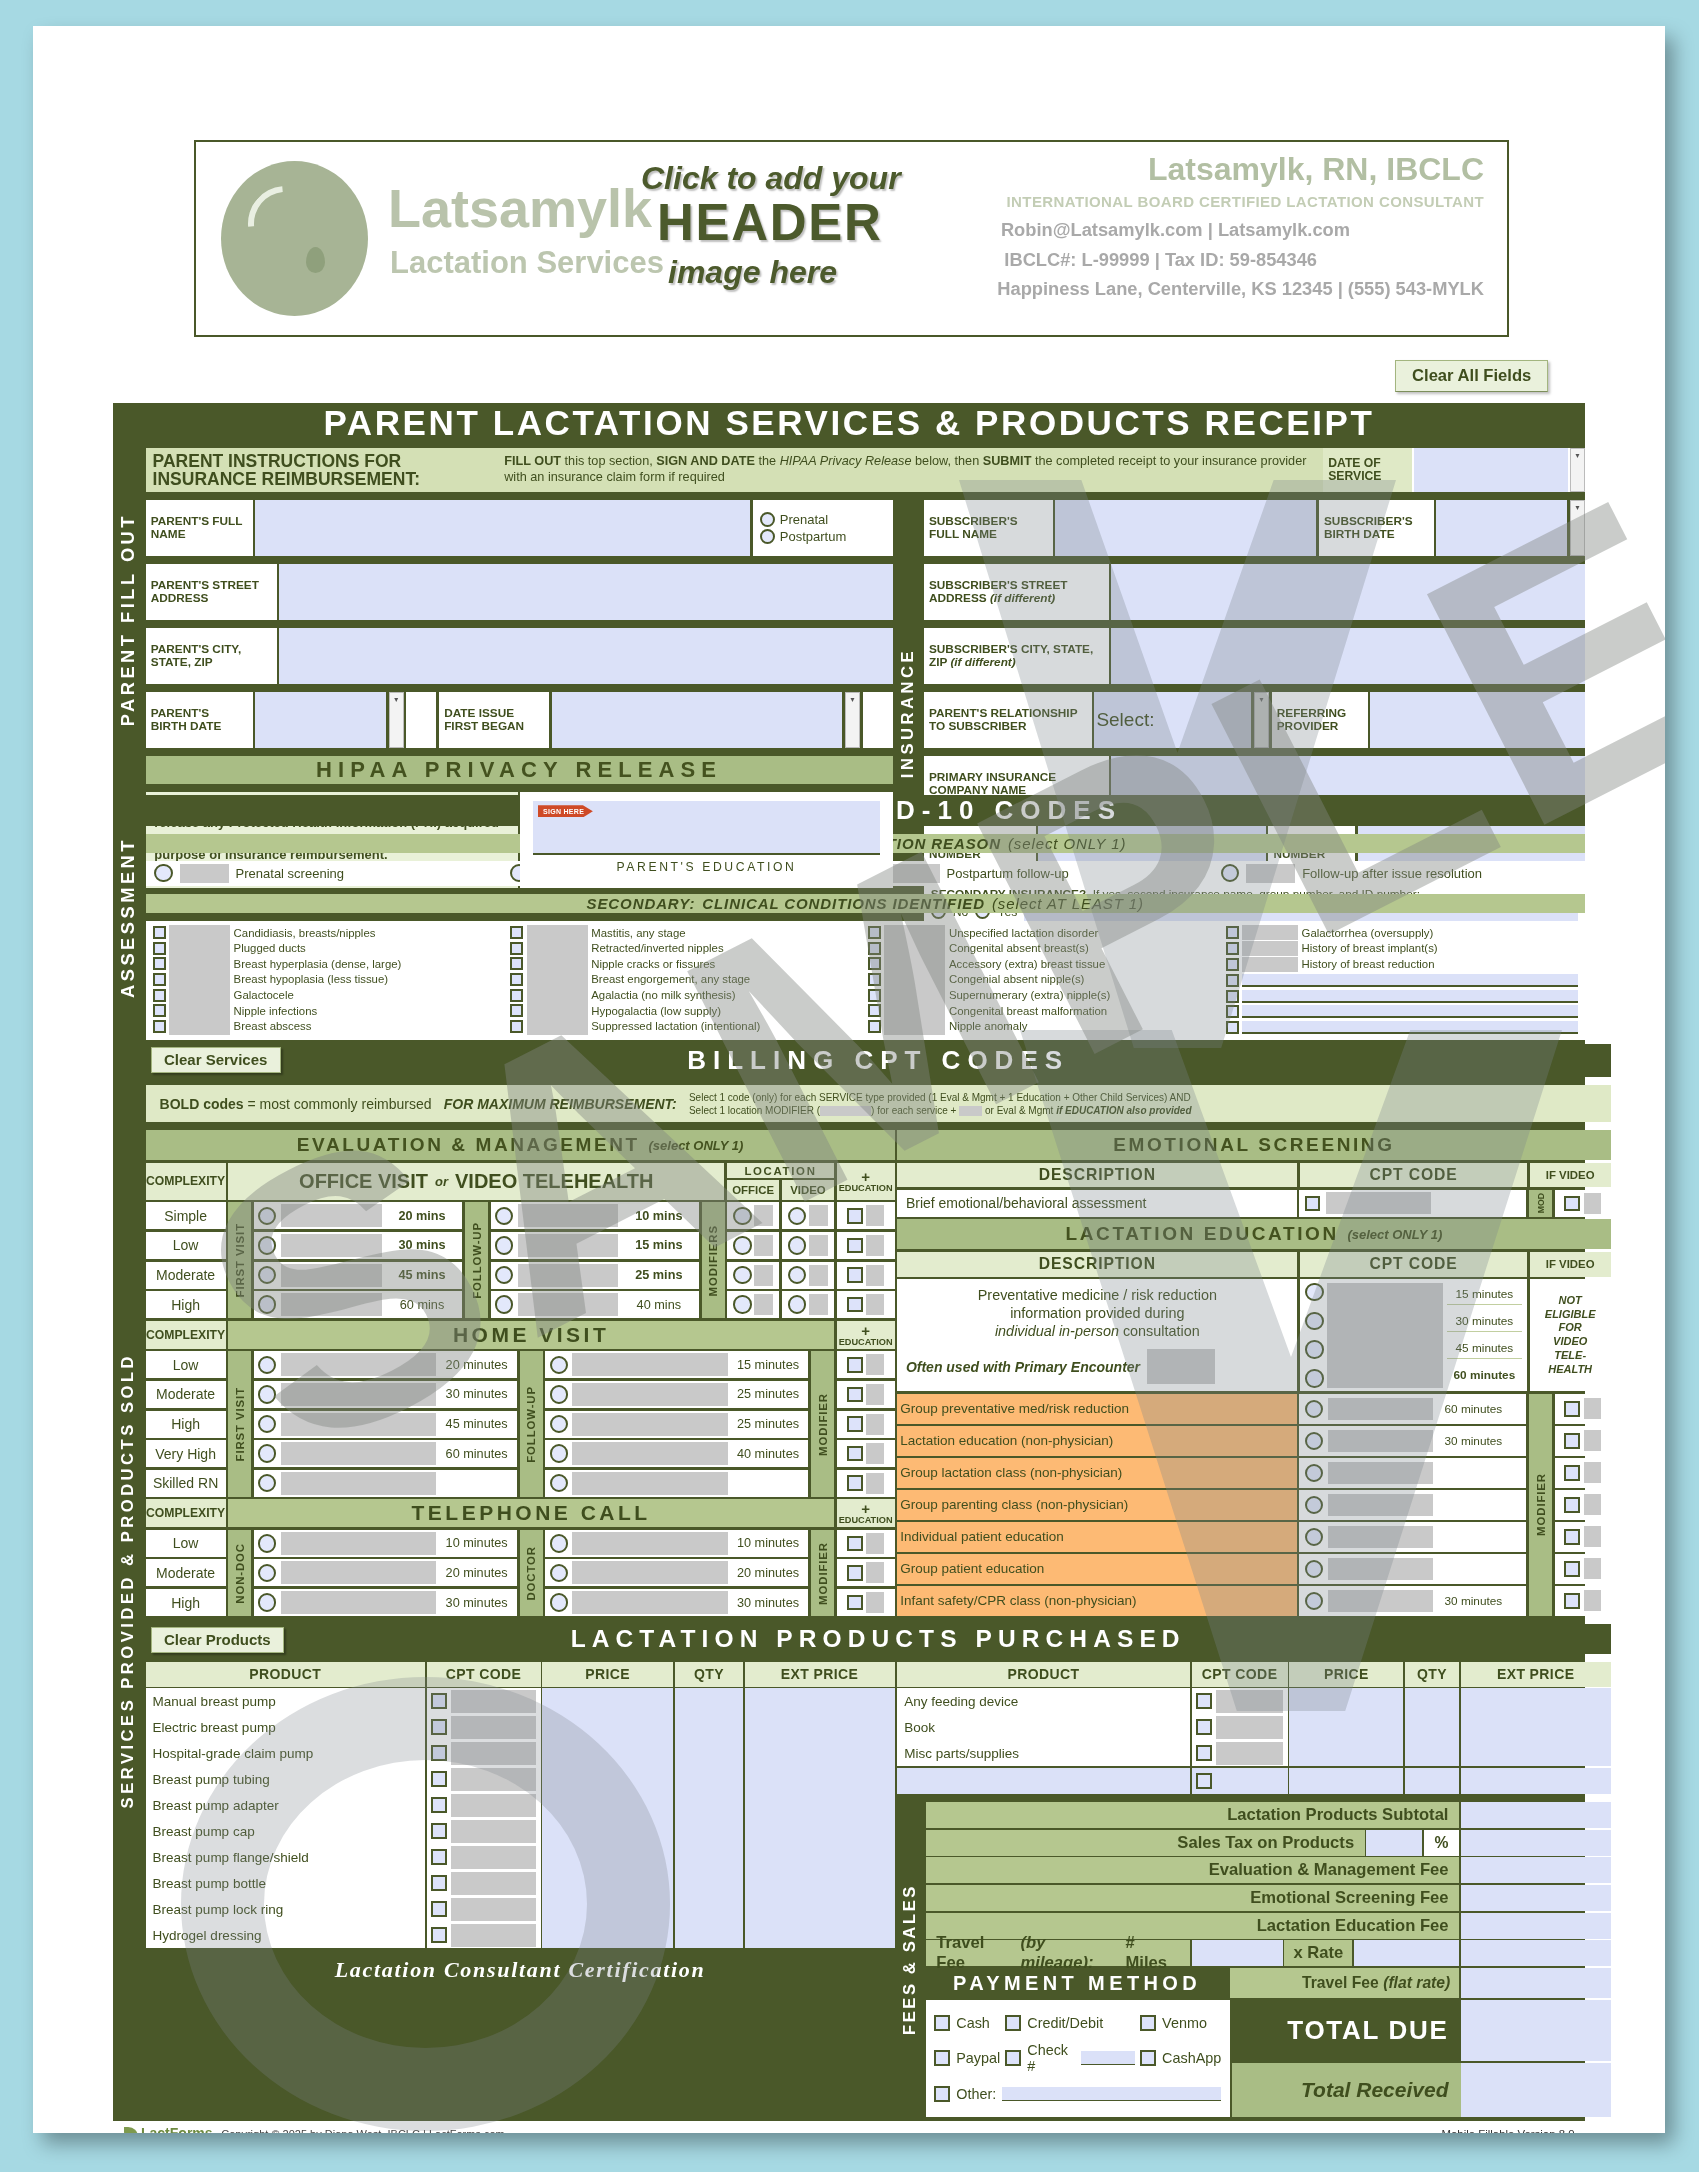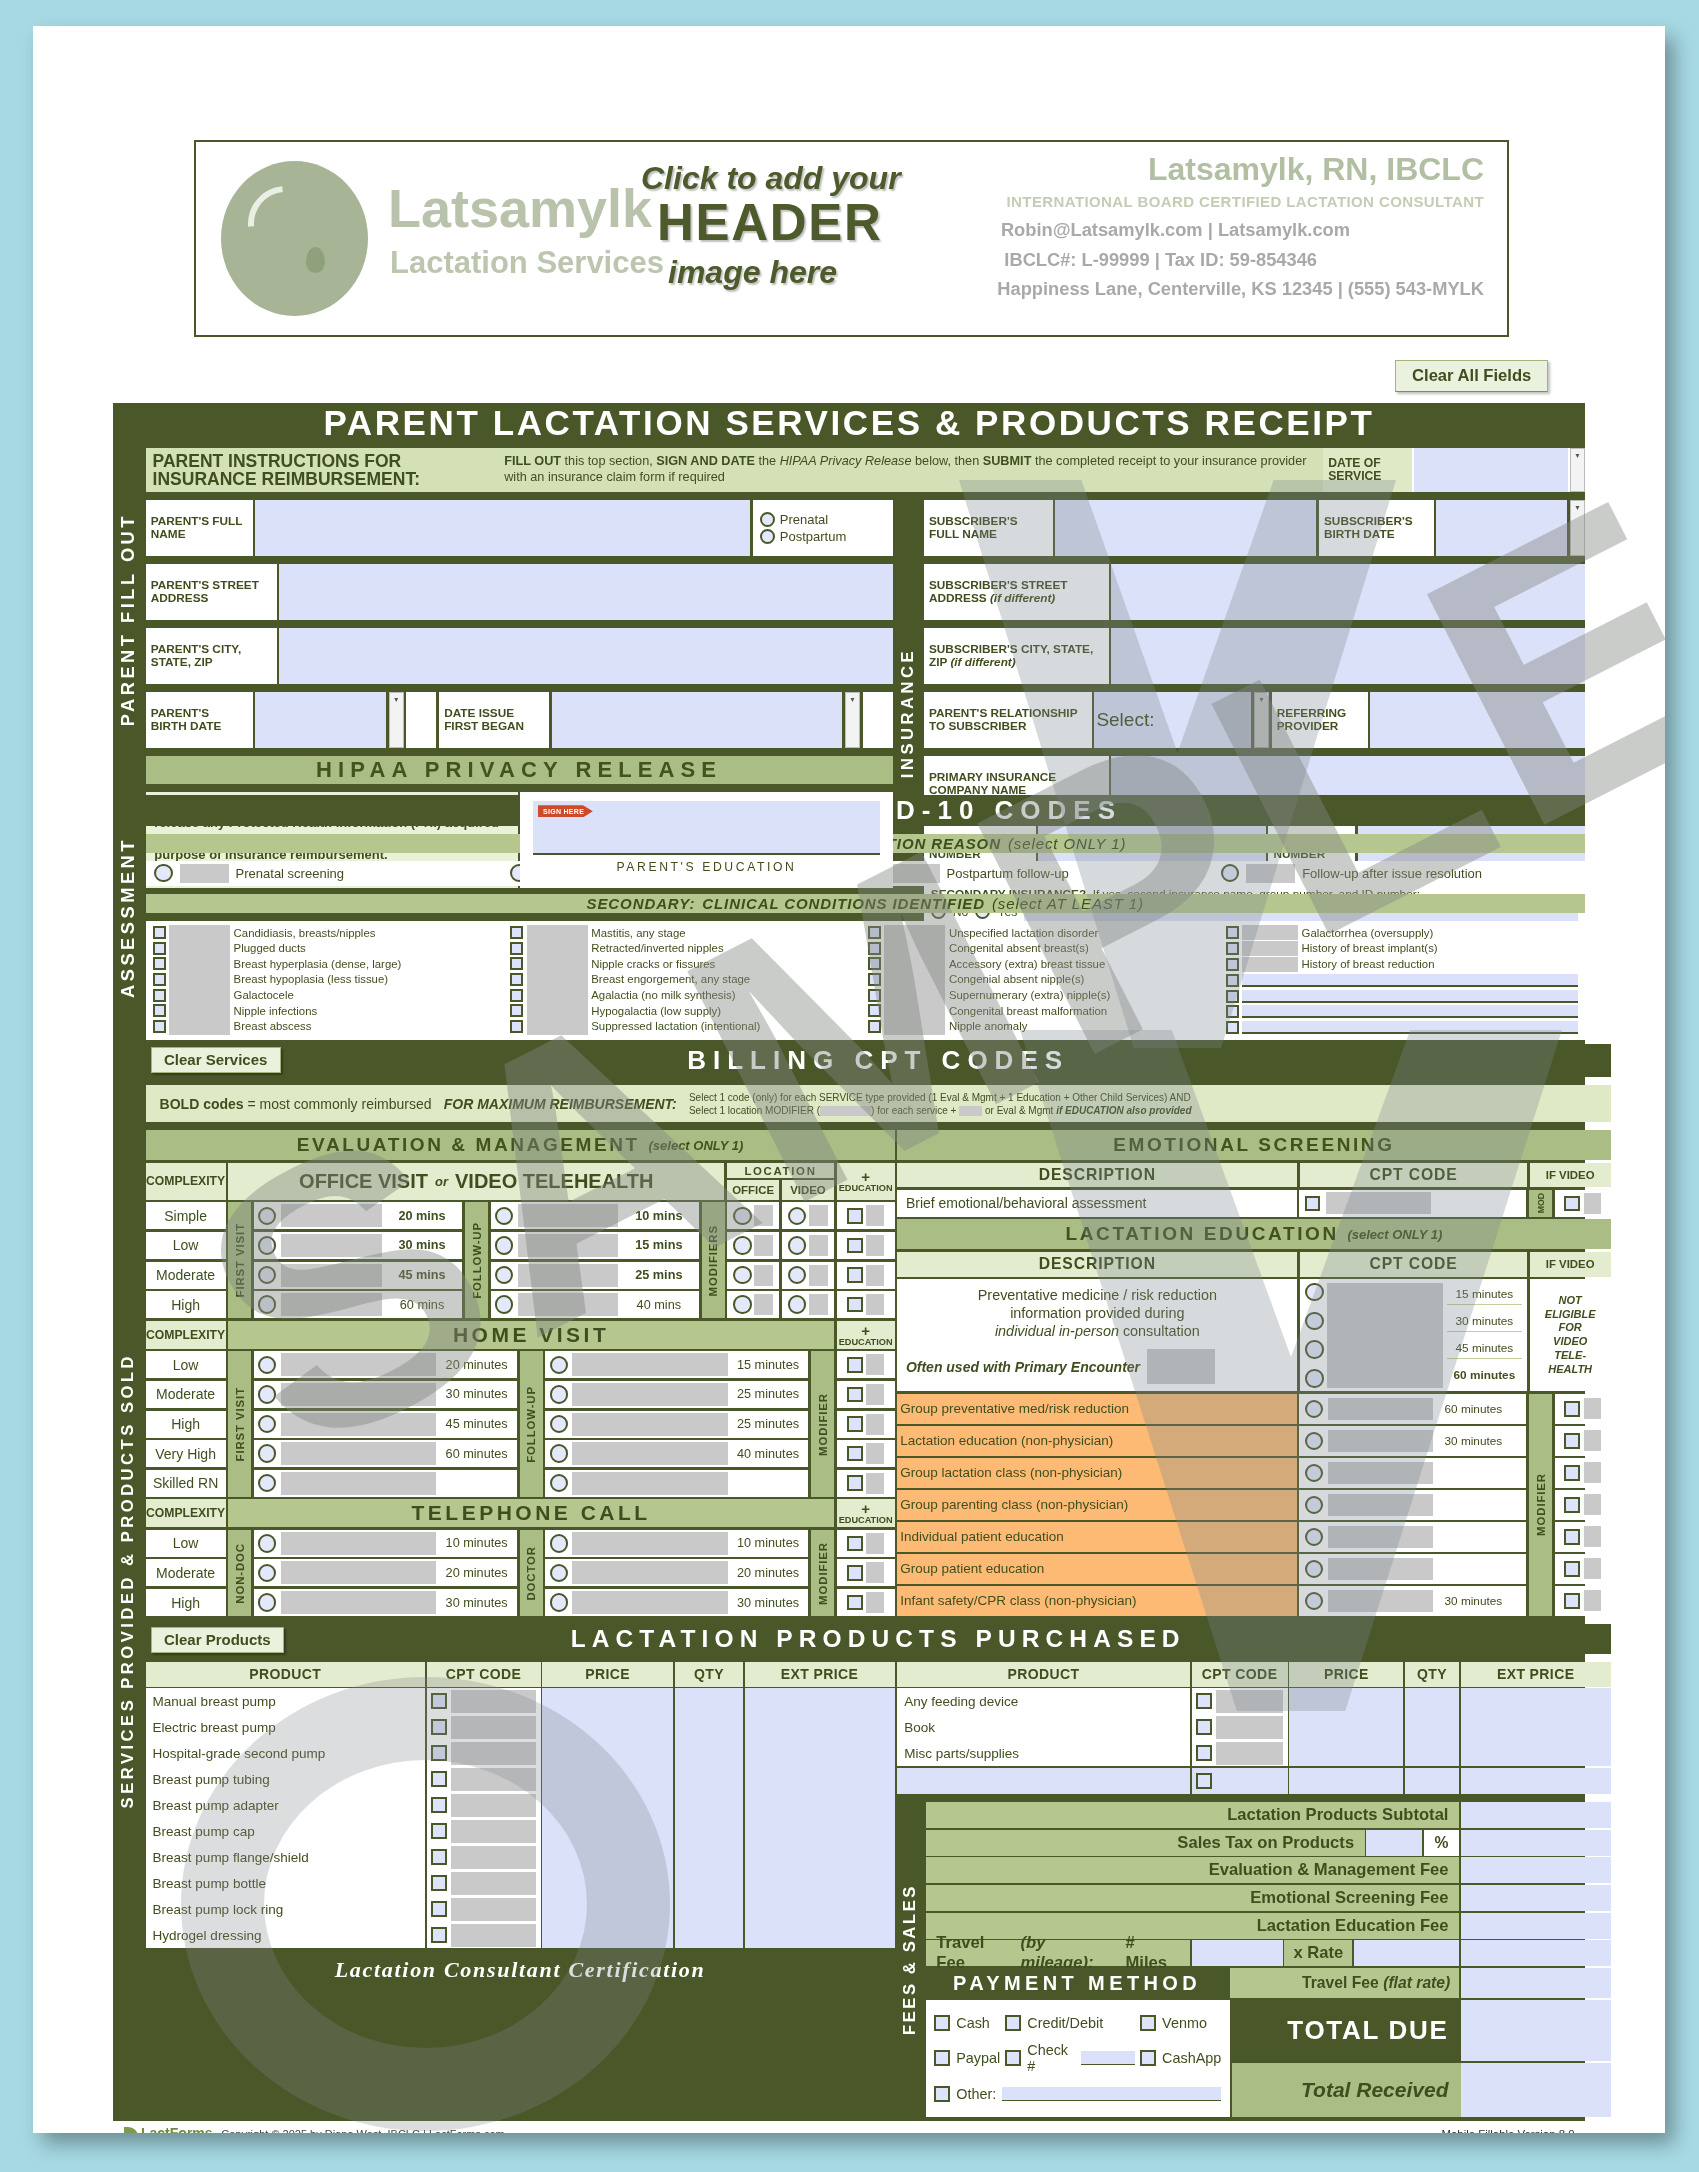--- a/index.html
+++ b/index.html
@@ -1085,21 +1085,21 @@
                   <div class="pcpt c-cpt">
                         <span class="chk"></span>
                         <span class="gc"></span>
                       </div>
                   <div class="pc c-price"></div>
                   <div class="pc c-qty"></div>
                   <div class="pc c-ext"></div>
                 </div>
 
                 <div class="prow">
-                  <div class="pname">Hospital-grade second pump</div>
+                  <div class="pname">Hospital-grade claim pump</div>
                   <div class="pcpt c-cpt">
                         <span class="chk"></span>
                         <span class="gc"></span>
                       </div>
                   <div class="pc c-price"></div>
                   <div class="pc c-qty"></div>
                   <div class="pc c-ext"></div>
                 </div>
 
                 <div class="prow">

